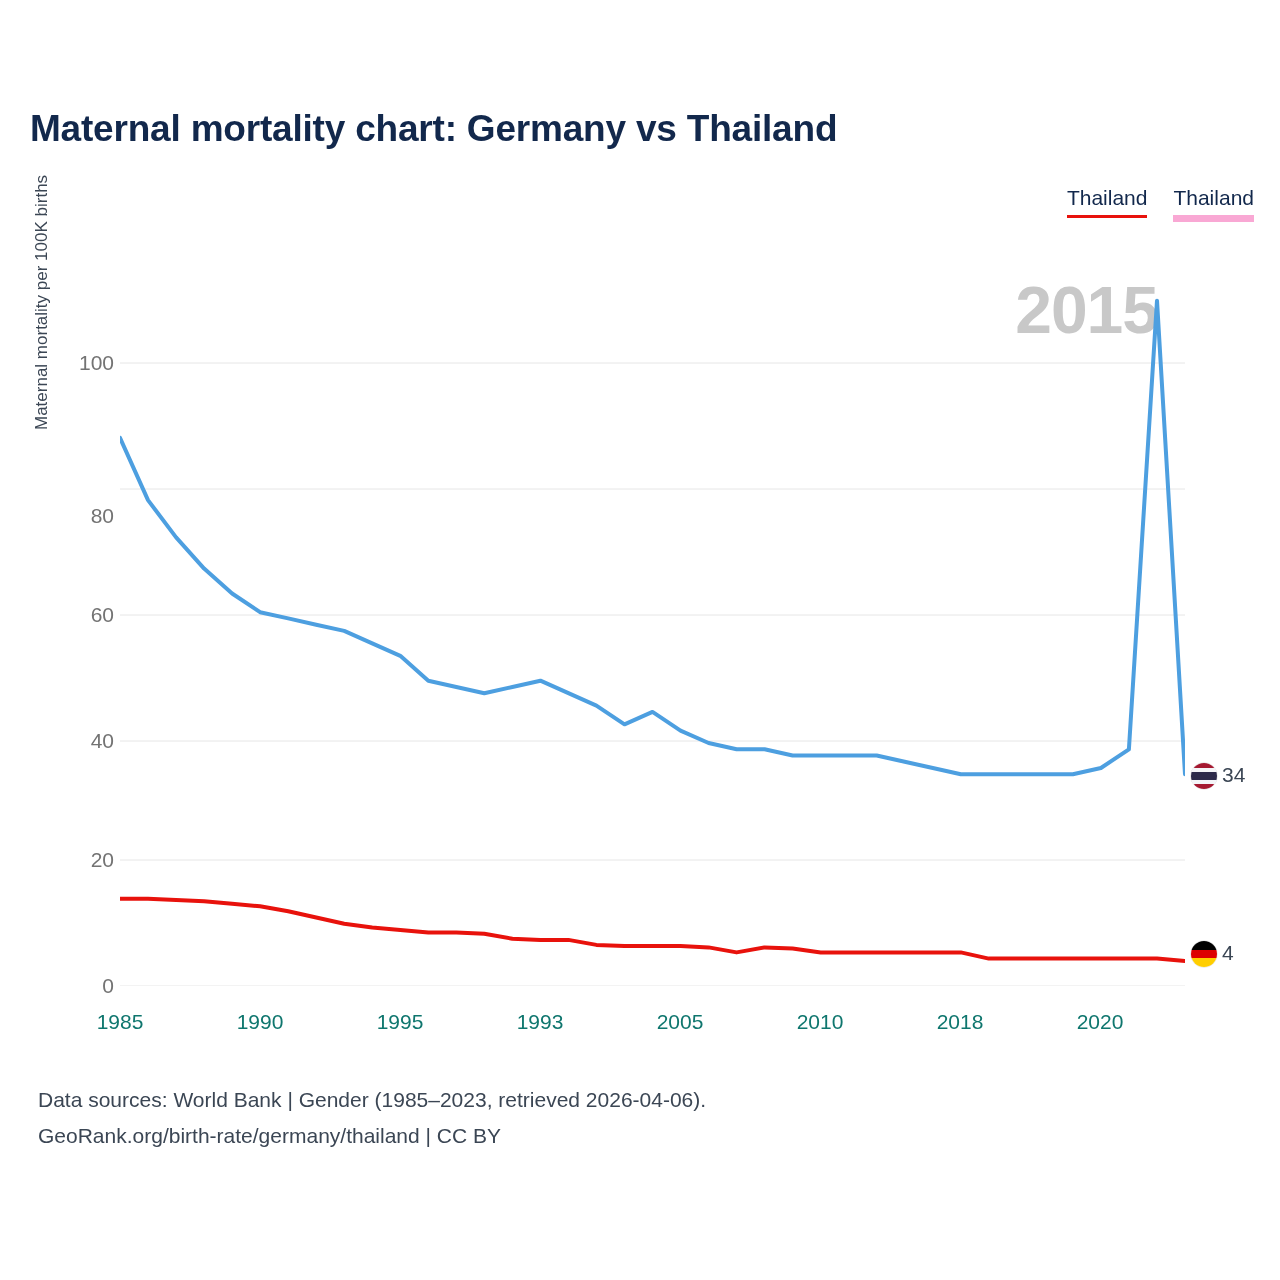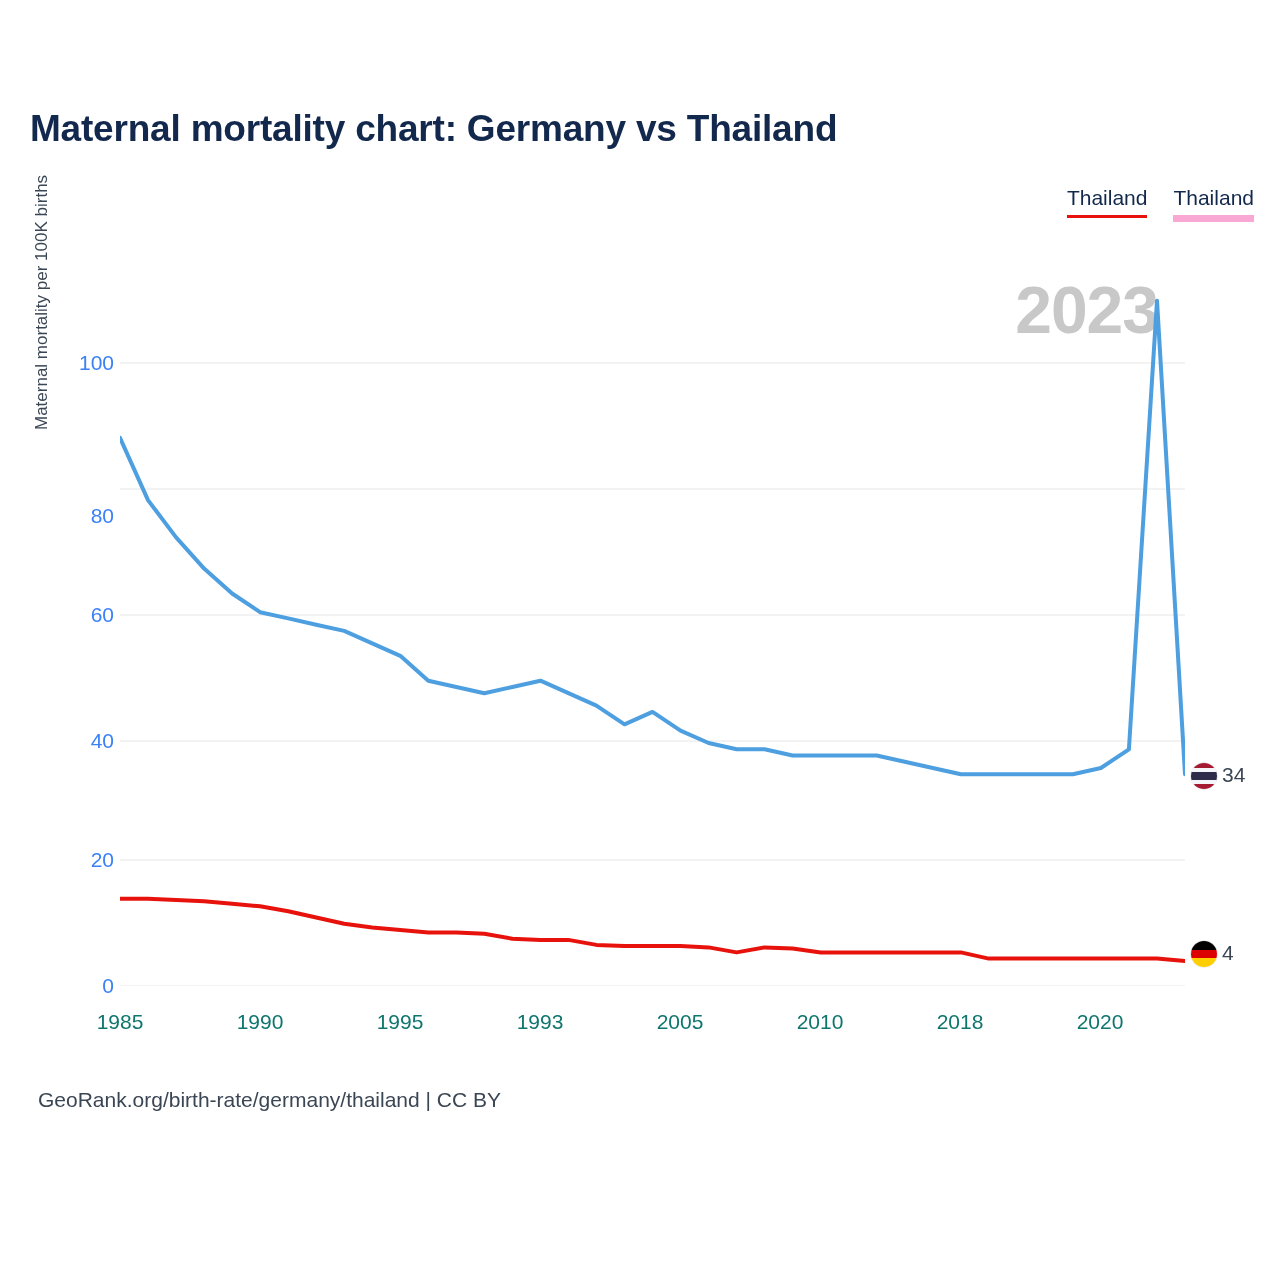--- a/index.html
+++ b/index.html
@@ -72,21 +72,21 @@
     font-size: 17px;
     color: #3b4654;
     white-space: nowrap;
   }
   .ytick {
     position: absolute;
     right: 1166px;
     width: 80px;
     text-align: right;
     font-size: 21px;
-    color: #3b82f6;
+    color: #737373;
     transform: translateY(-50%);
   }
   .xtick {
     position: absolute;
     top: 1010px;
     font-size: 21px;
     color: #0f766e;
     transform: translateX(-50%);
     white-space: nowrap;
   }
@@ -130,21 +130,21 @@
 
 <div id="chart-root">
 
   <div class="title">Maternal mortality chart: Germany vs Thailand</div>
 
   <div class="legend">
     <div class="legend-item germany">Thailand</div>
     <div class="legend-item thailand">Thailand</div>
   </div>
 
-  <div class="year-watermark">2023</div>
+  <div class="year-watermark">2015</div>
 
   <div class="axis-label-y">Maternal mortality per 100K births</div>
 
   <div class="ytick" style="top:363px">100</div>
   <div class="ytick" style="top:516px">80</div>
   <div class="ytick" style="top:615px">60</div>
   <div class="ytick" style="top:741px">40</div>
   <div class="ytick" style="top:860px">20</div>
   <div class="ytick" style="top:986px">0</div>
 
@@ -180,16 +180,17 @@
   <div class="endlabel" style="left:1222px; top:763px">34</div>
 
   <div class="flag flag-de" style="left:1190px; top:940px">
     <i></i>
       <i></i>
       <i></i>
   </div>
   <div class="endlabel" style="left:1222px; top:941px">4</div>
 
   <div class="footer">
+    <div>Data sources: World Bank | Gender (1985–2023, retrieved 2026-04-06).</div>
     <div>GeoRank.org/birth-rate/germany/thailand | CC BY</div>
   </div>
 
 </div>
 
 </body></html>

